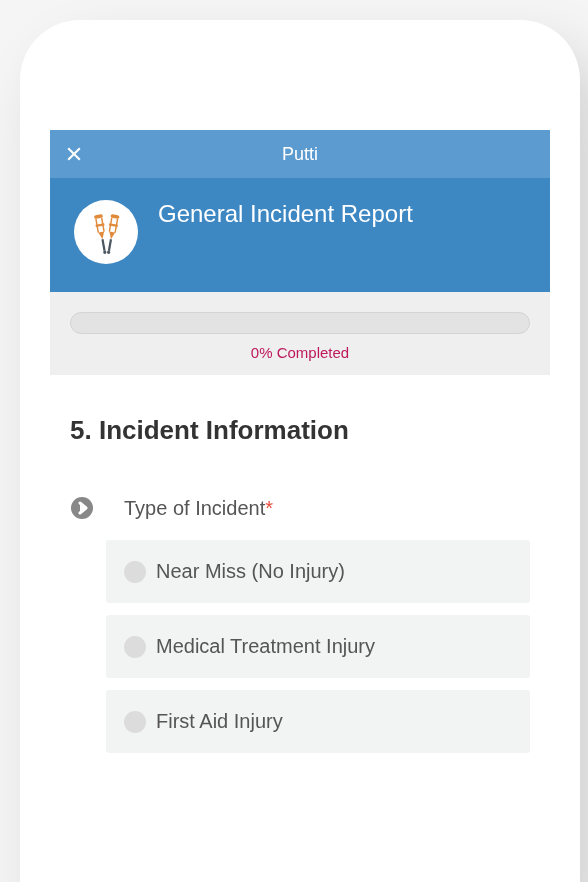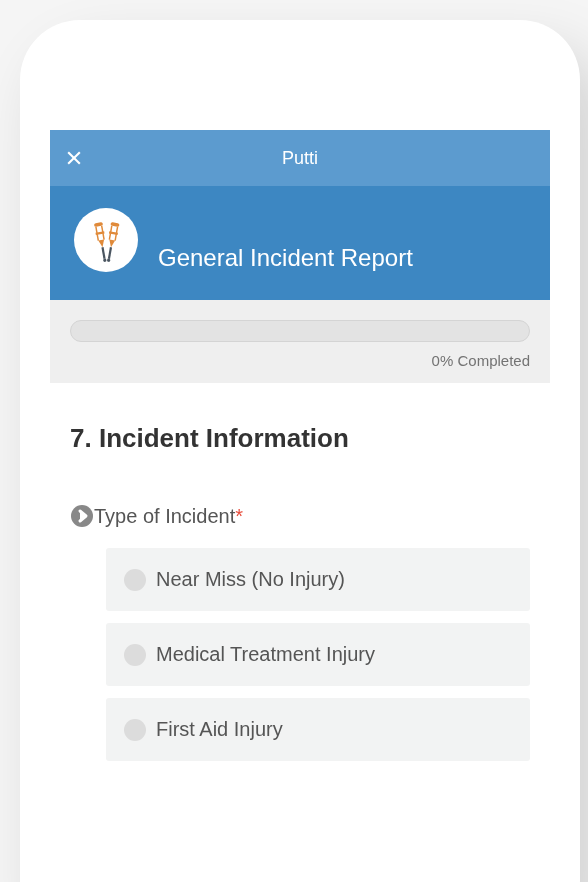--- a/index.html
+++ b/index.html
@@ -25,21 +25,21 @@
   }
   .screen {
     width: 100%;
     height: 100%;
     background: #ffffff;
     overflow: hidden;
     position: relative;
   }
   .top-bar {
     background: #5c9bcf;
-    height: 56px;
+    height: 48px;
     display: flex;
     align-items: center;
     justify-content: center;
     position: relative;
   }
   .close-btn {
     position: absolute;
     left: 14px;
     top: 50%;
     transform: translateY(-50%);
@@ -53,21 +53,21 @@
   }
   .top-title {
     color: #fff;
     font-size: 18px;
     font-weight: 500;
   }
   .header-section {
     background: #3d87c2;
     padding: 22px 24px 28px 24px;
     display: flex;
-    align-items: flex-end;
+    align-items: flex-start;
     gap: 20px;
   }
   .header-icon {
     width: 64px;
     height: 64px;
     background: #fff;
     border-radius: 50%;
     display: flex;
     align-items: center;
     justify-content: center;
@@ -83,39 +83,39 @@
     padding: 20px 20px 14px 20px;
   }
   .progress-bar-outer {
     width: 100%;
     height: 22px;
     background: #e3e3e3;
     border: 1px solid #d4d4d4;
     border-radius: 12px;
   }
   .progress-label {
-    text-align: right;
+    text-align: center;
     margin-top: 10px;
     font-size: 15px;
-    color: #737373;
+    color: #be185d;
   }
   .content {
     padding: 40px 20px 0 20px;
     background: #fff;
   }
   .section-heading {
     font-size: 26px;
     font-weight: 700;
     color: #333;
     margin-bottom: 50px;
   }
   .question-row {
     display: flex;
     align-items: center;
-    gap: 0;
+    gap: 30px;
     margin-bottom: 20px;
   }
   .arrow-icon {
     width: 24px;
     height: 24px;
     color: #888;
     flex-shrink: 0;
   }
   .question-label {
     font-size: 20px;
@@ -190,21 +190,21 @@
       </div>
       <div class="header-title">General Incident Report</div>
     </div>
 
     <div class="progress-section">
       <div class="progress-bar-outer"></div>
       <div class="progress-label">0% Completed</div>
     </div>
 
     <div class="content">
-      <h2 class="section-heading">7. Incident Information</h2>
+      <h2 class="section-heading">5. Incident Information</h2>
 
       <div class="question-row">
         <div class="arrow-icon">
           <svg viewBox="0 0 24 24" width="24" height="24" fill="#888">
             <circle cx="12" cy="12" r="11" fill="#888"></circle>
             <path d="M9 7 L15 12 L9 17 Z" fill="#fff" transform="translate(1,0)"></path>
             <path d="M10 7 L16 12 L10 17" fill="none" stroke="#fff" stroke-width="3" stroke-linecap="round" stroke-linejoin="round"></path>
           </svg>
         </div>
         <div class="question-label">

